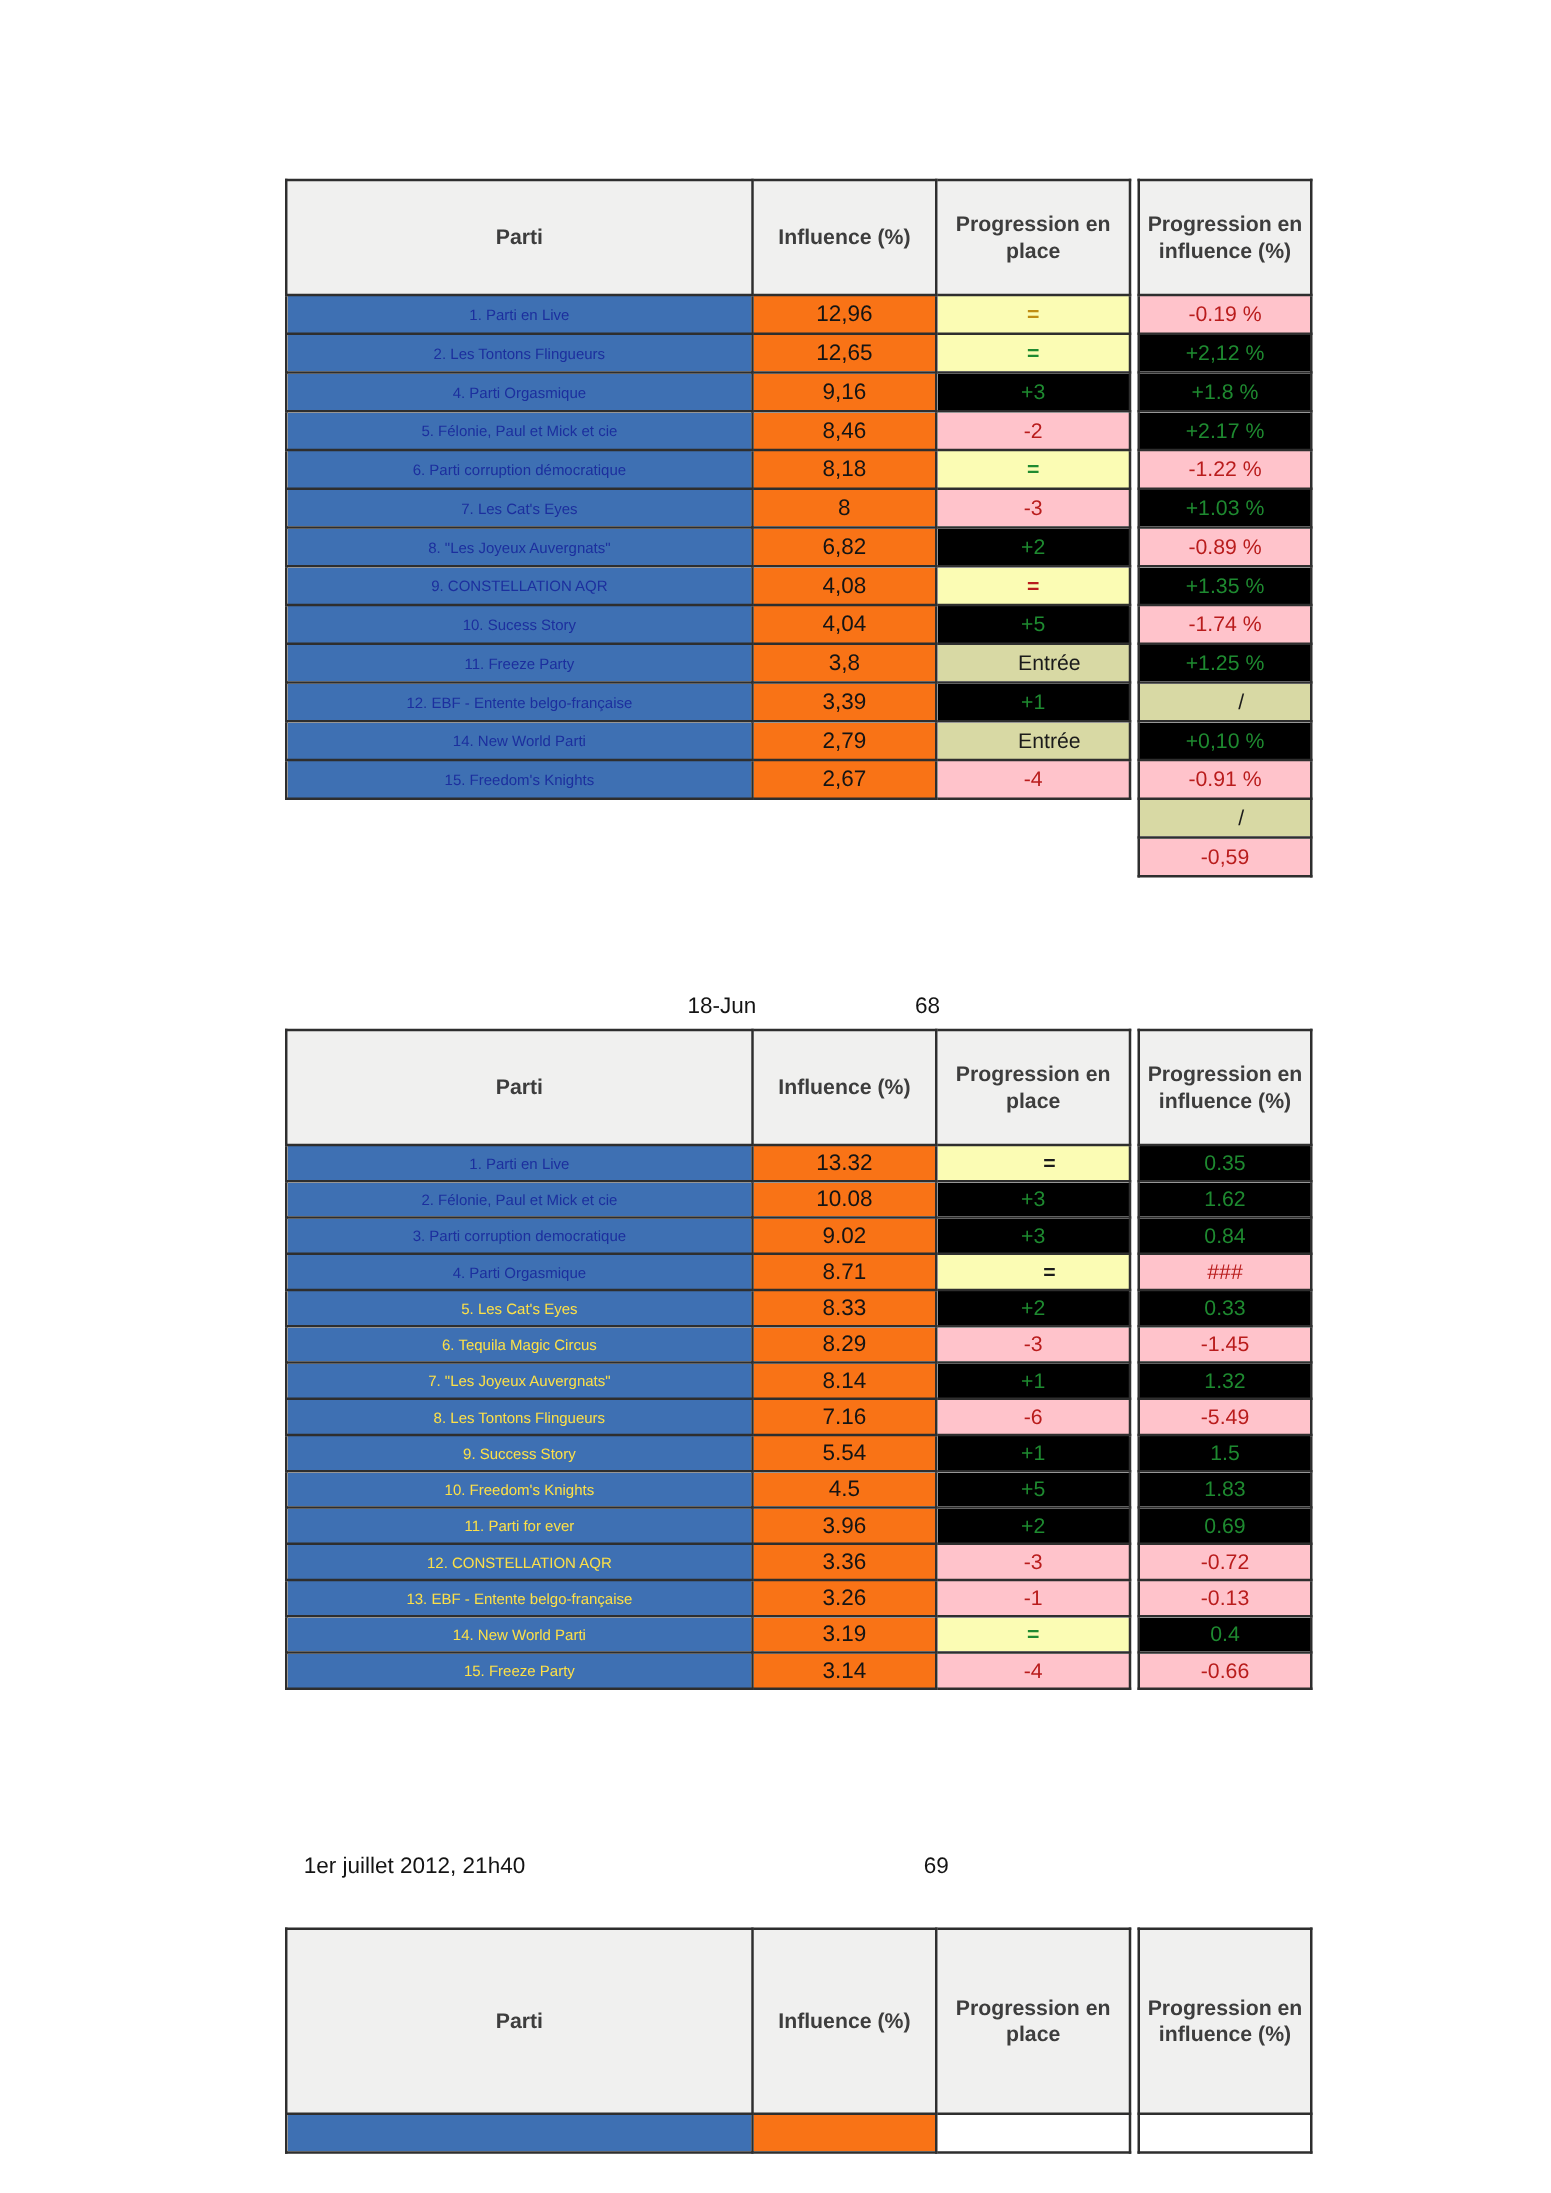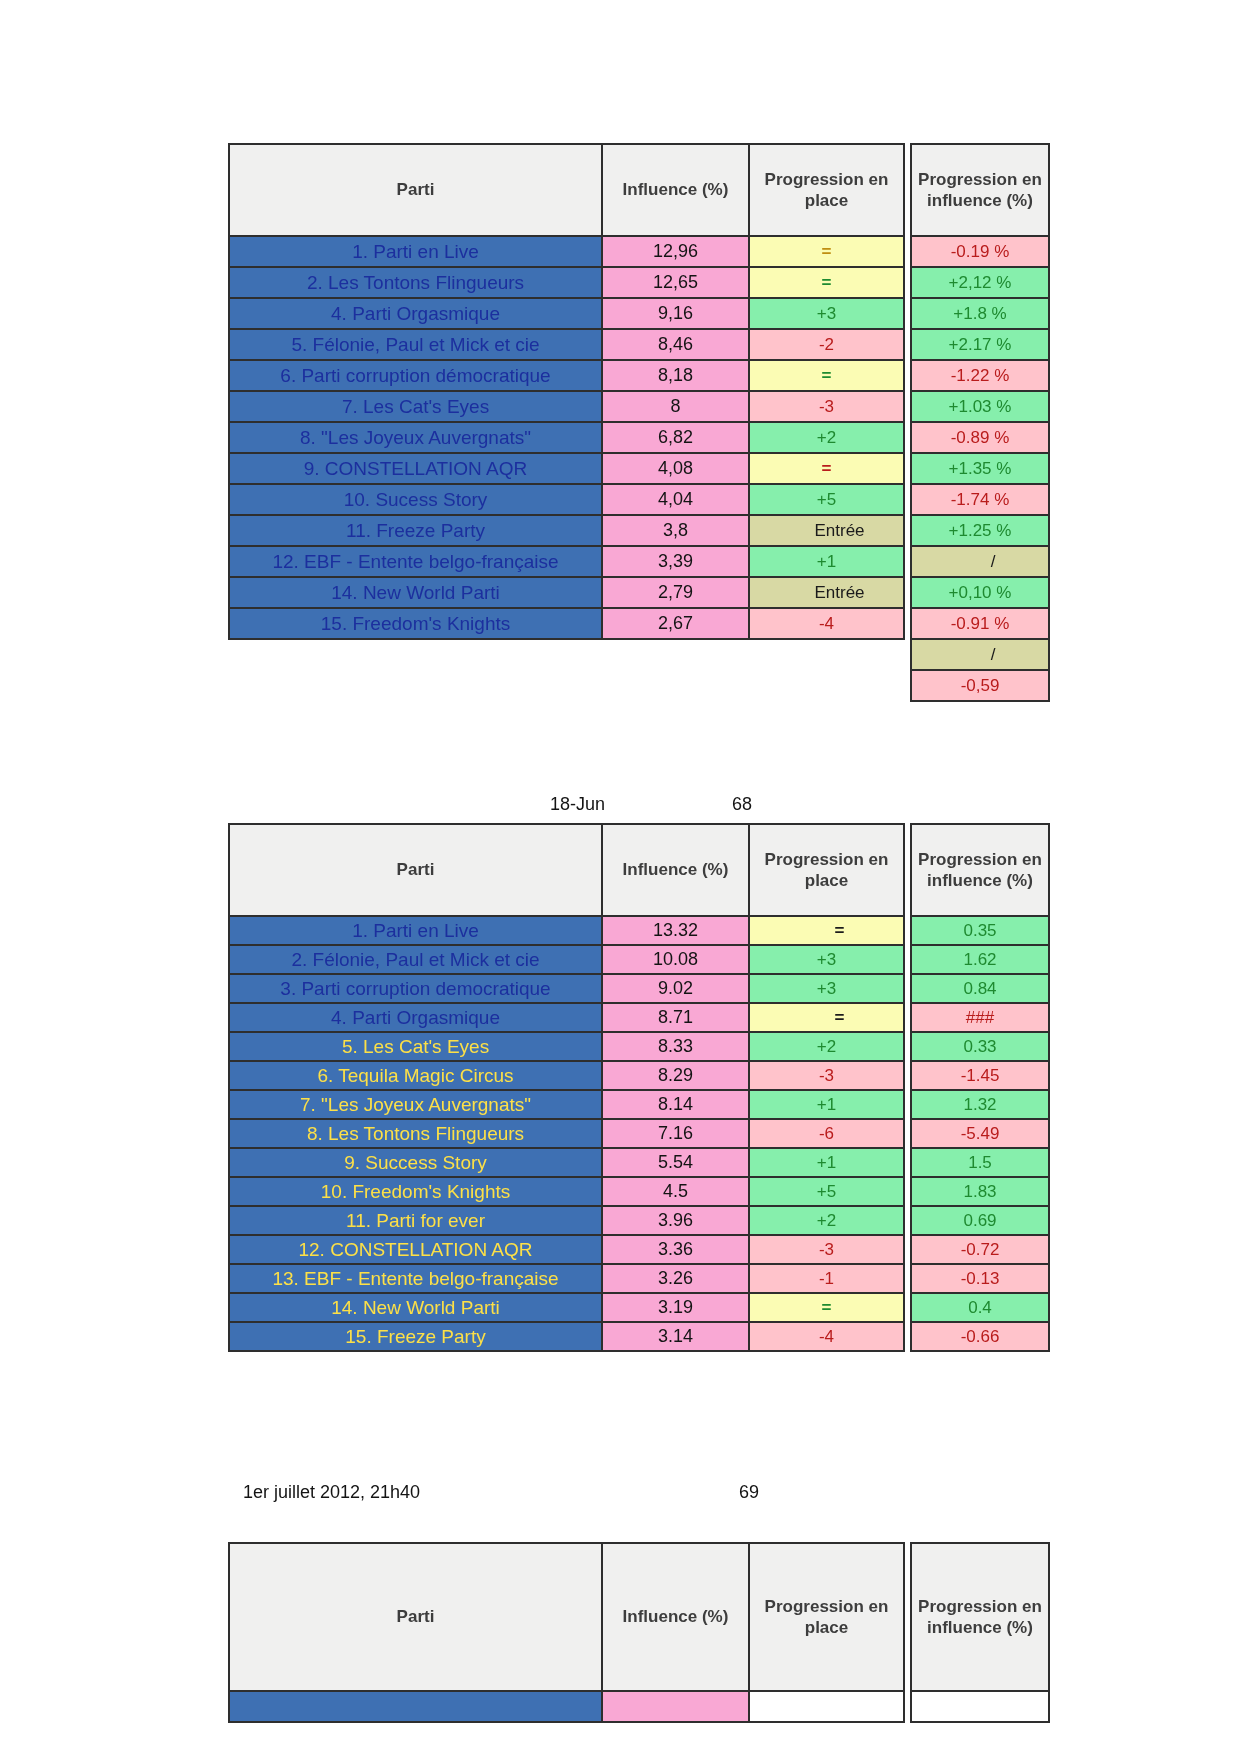--- a/index.html
+++ b/index.html
@@ -12,27 +12,27 @@
   thead th{background:#f0f0ef;color:#3d3d3d;font-weight:700;font-size:17px;line-height:1.25;white-space:normal;}
   .c-party{width:373px;}
   .c-infl{width:147px;}
   .c-place{width:155px;}
   .c-side{width:138px;}
   #t1 thead th,#t2 thead th{height:92px;}
   #t3 thead th{height:148px;}
   #t1 tbody td{height:31px;}
   #t2 tbody td{height:29px;}
   #t3 tbody td{height:31px;}
-  .cell-party{background:#3e70b3;font-size:19px;}
+  .cell-party{background:#3e70b3;font-size:12px;}
   .fg-navy{color:#1c2f9e;}
   .fg-light{color:#fde047;}
-  .cell-influence{background:#f9a8d4;color:#141414;font-size:18px;}
+  .cell-influence{background:#f97316;color:#141414;font-size:18px;}
   .cell-prog{font-size:17px;}
   .bg-yellow{background:#fbfcb4;}
-  .bg-green{background:#86efac;}
+  .bg-green{background:#000000;}
   .bg-pink{background:#ffc3cb;}
   .bg-olive{background:#d8d9a4;}
   .bg-white{background:#ffffff;}
   .fg-green{color:#1e8a30;}
   .fg-red{color:#b91c1c;}
   .fg-orange{color:#bf8d12;}
   .fg-black{color:#1b1b1b;padding-left:28px;}
   .eq{font-weight:700;}
   .lbl-row{position:absolute;left:12px;top:0;width:1241px;height:24px;}
   .lbl{position:absolute;font-size:18px;color:#141414;white-space:nowrap;}

